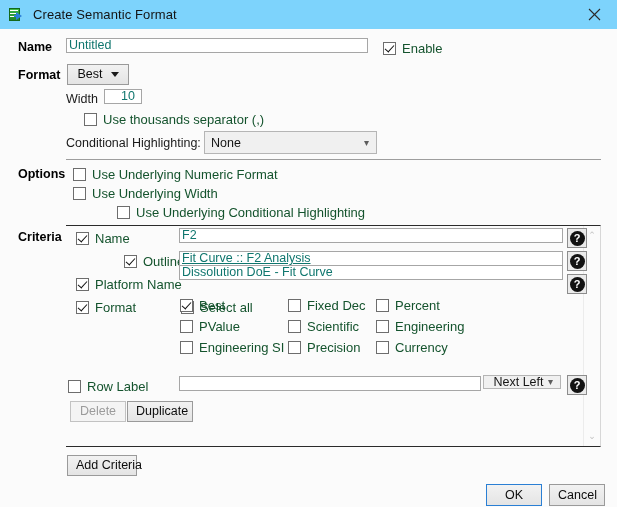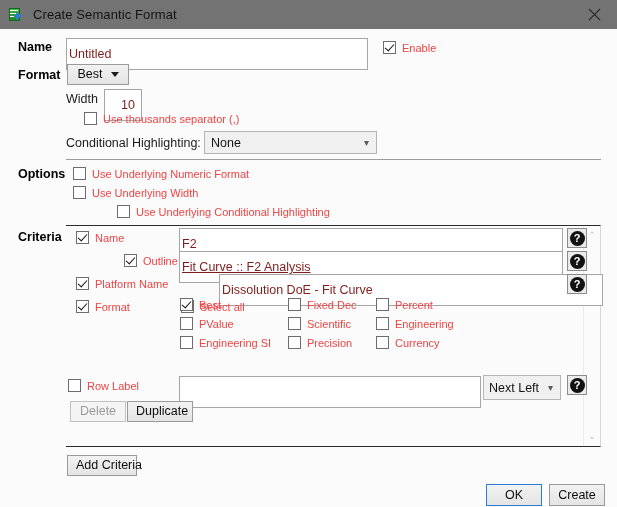--- a/index.html
+++ b/index.html
@@ -13,21 +13,21 @@
     font-family: "Liberation Sans", sans-serif;
     font-size: 12.5px;
     color: #1a1a1a;
     overflow: hidden;
     position: relative;
   }
 
   
   .titlebar {
     height: 29px;
-    background: #737373;
+    background: #7dd3fc;
     display: flex;
     align-items: center;
     padding: 0 0 0 9px;
     box-sizing: border-box;
     position: relative;
   }
   .title-icon {
     width: 16px;
     height: 16px;
     position: relative;
@@ -91,23 +91,23 @@
     color: #000;
   }
 
   
   .tinput {
     box-sizing: border-box;
     border: 1px solid #a6a6a6;
     background: #ffffff;
     font-family: "Liberation Sans", sans-serif;
     font-size: 12.5px;
-    color: #7f1d1d;
+    color: #0f766e;
     padding: 0 2px;
-    height: 32px;
+    height: 15px;
     line-height: 19px;
     outline: none;
   }
 
   
   .cb {
     width: 13px;
     height: 13px;
     box-sizing: border-box;
     border: 1px solid #6d6d6d;
@@ -125,21 +125,21 @@
     height: 8px;
     border: solid #111;
     border-width: 0 1.8px 1.8px 0;
     transform: rotate(42deg);
   }
   .cbwrap {
     display: flex;
     align-items: center;
     gap: 6px;
   }
-  .cbwrap .lbl { font-size: 11px; color: #ef4444; white-space: nowrap; }
+  .cbwrap .lbl { font-size: 13px; color: #14532d; white-space: nowrap; }
 
   
   .btn {
     box-sizing: border-box;
     background: linear-gradient(180deg,#f2f2f2 0%, #e4e4e4 100%);
     border: 1px solid #9a9a9a;
     font-family: "Liberation Sans", sans-serif;
     font-size: 12.5px;
     color: #0d0d0d;
     height: 21px;
@@ -346,21 +346,21 @@
 </div>
 <input class="tinput" style="position: absolute; left: 179px; top: 251px; width: 384px; text-decoration: underline;" value="Fit Curve :: F2 Analysis">
 <div class="helpbtn" style="position:absolute; left:567px; top:251px;">
   <span class="dot">?</span>
 </div>
 
 <div class="row cbwrap" style="left:76px; top:277px;">
   <span class="cb checked"></span>
   <span class="lbl">Platform Name</span>
 </div>
-<input class="tinput" style="position: absolute; left: 179px; top: 274px; width: 384px; margin-left: 40px;" value="Dissolution DoE - Fit Curve">
+<input class="tinput" style="position: absolute; left: 179px; top: 265px; width: 384px;" value="Dissolution DoE - Fit Curve">
 <div class="helpbtn" style="position:absolute; left:567px; top:274px;">
   <span class="dot">?</span>
 </div>
 
 <div class="row cbwrap" style="left:76px; top:300px;">
   <span class="cb checked"></span>
   <span class="lbl">Format</span>
 </div>
 
 <div class="row cbwrap" style="left:181px; top:300px;">
@@ -407,27 +407,27 @@
     <span class="cb"></span>
     <span class="lbl">Currency</span>
   </div>
 </div>
 
 <div class="row cbwrap" style="left:68px; top:379px;">
   <span class="cb"></span>
   <span class="lbl">Row Label</span>
 </div>
 <input class="tinput" style="position: absolute; left: 179px; top: 376px; width: 302px;" value="">
-<div class="combo" style="position:absolute; left:483px; top:375px; width:78px; height:25px; padding-left:5px;">
+<div class="combo" style="position:absolute; left:483px; top:375px; width:78px; height:14px; padding-left:5px;text-align:center;">
   <span class="cv">Next Left</span>
   <span class="chev">▾</span>
 </div>
 <div class="helpbtn" style="position:absolute; left:567px; top:375px;">
   <span class="dot">?</span>
 </div>
 
 <div class="btn disabled" style="position:absolute; left:70px; top:401px; width:56px;">Delete</div>
 <div class="btn" style="position:absolute; left:127px; top:401px; width:66px;">Duplicate</div>
 
 <div class="btn" style="position:absolute; left:67px; top:455px; width:70px;">Add Criteria</div>
 
 <div class="btn" style="position:absolute; left:486px; top:484px; width:56px; height:22px; line-height:20px; border:1px solid #2a7fd4;">OK</div>
-<div class="btn" style="position:absolute; left:549px; top:484px; width:56px; height:22px; line-height:20px;">Create</div>
+<div class="btn" style="position:absolute; left:549px; top:484px; width:56px; height:22px; line-height:20px;">Cancel</div>
 
 </body></html>

